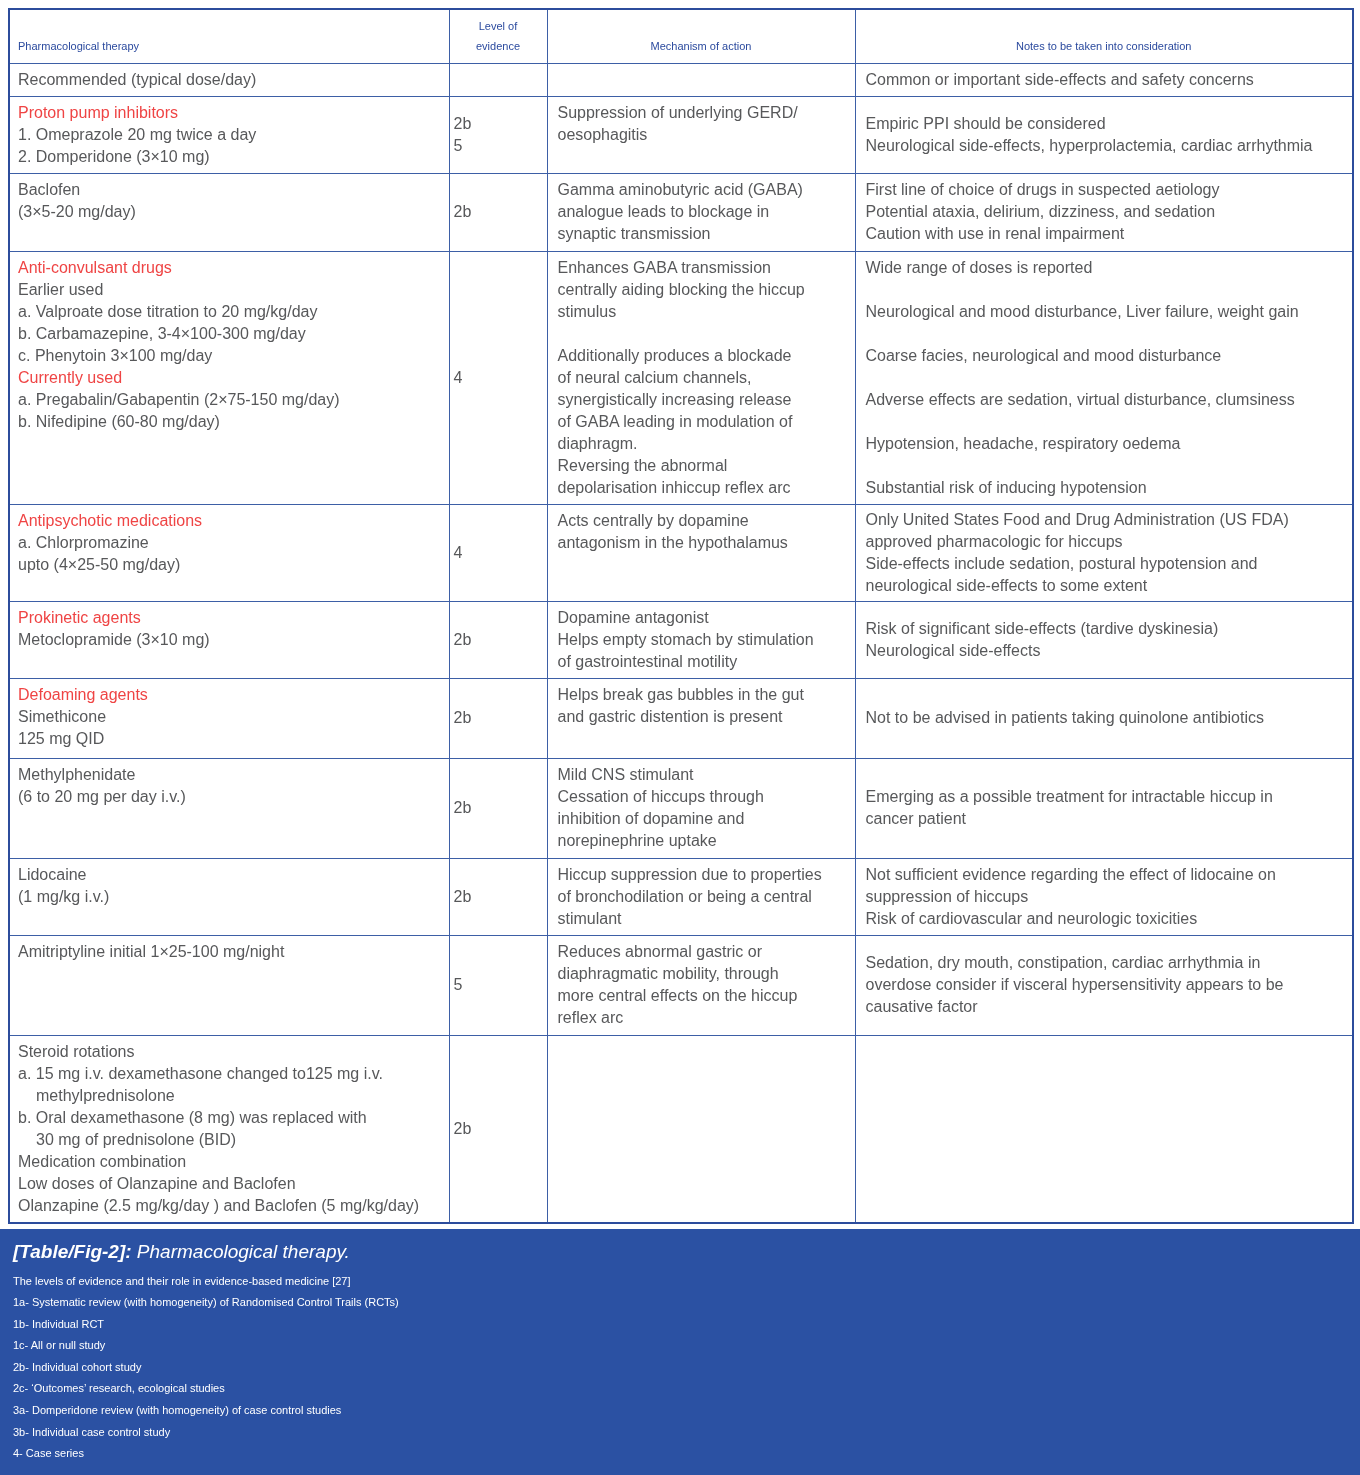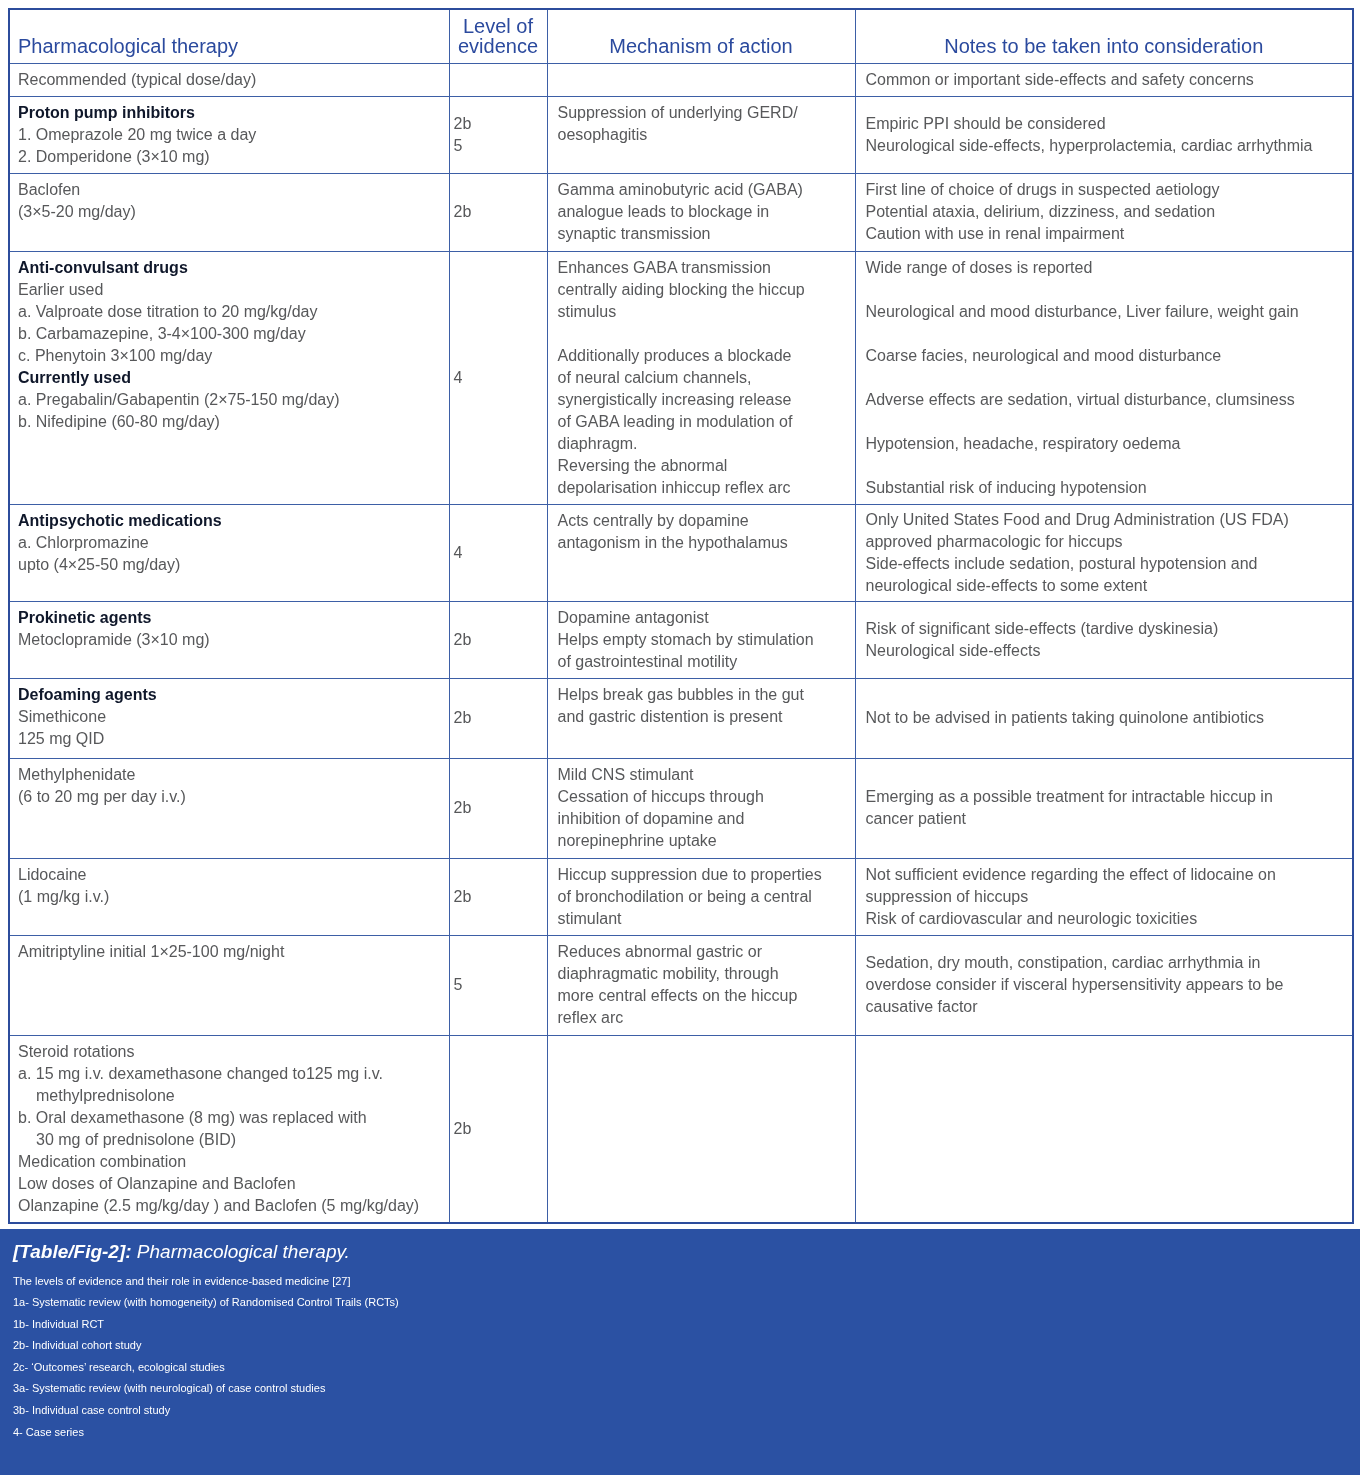--- a/index.html
+++ b/index.html
@@ -18,21 +18,21 @@
     border-collapse: collapse;
     table-layout: fixed;
     border: 2px solid var(--border-outer, #2c4c9c);
   }
   .therapy-table th, .therapy-table td {
     border: 1px solid var(--border-inner, #3d5fa6);
   }
   .therapy-table th {
     height: 54px;
     color: var(--header-text, #2b4a9e);
-    font-size: 20px;
+    font-size: 11px;
     font-weight: normal;
     vertical-align: bottom;
     padding: 4px 8px 7px 8px;
     line-height: 20px;
   }
   th.col-therapy { text-align: left; }
   th.col-level   { text-align: center; }
   th.col-mechanism { text-align: center; }
   th.col-notes   { text-align: center; }
 
@@ -40,21 +40,21 @@
     color: var(--body-text, #57585a);
     font-size: 16px;
     line-height: 22px;
   }
   td.col-therapy   { vertical-align: top;    padding: 5px 8px 5px 8px; }
   td.col-level     { vertical-align: middle; padding: 2px 4px; }
   td.col-mechanism { vertical-align: top;    padding: 5px 8px 5px 10px; }
   td.col-notes     { vertical-align: middle; padding: 4px 8px 4px 10px; margin-top: 43px; }
 
   .line { white-space: nowrap; }
-  .line.bold { font-weight: bold; color: #0f172a; }
+  .line.bold { font-weight: normal; color: #ef4444; }
   .line.indent { padding-left: 18px; }
 
   
   tbody tr:nth-child(1)  { height: 33px; }
   tbody tr:nth-child(2)  { height: 75px; }
   tbody tr:nth-child(3)  { height: 78px; }
   tbody tr:nth-child(4)  { height: 247px; }
   tbody tr:nth-child(5)  { height: 95px; }
   tbody tr:nth-child(6)  { height: 75px; }
   tbody tr:nth-child(7)  { height: 80px; }
@@ -317,20 +317,21 @@
   </div>
 
   <div class="footer">
     <div class="caption">
       <span class="caption-bold">[Table/Fig-2]:</span><span> Pharmacological therapy.</span>
     </div>
     <div class="legend">
         <div class="legend-line">The levels of evidence and their role in evidence-based medicine [27]</div>
         <div class="legend-line">1a- Systematic review (with homogeneity) of Randomised Control Trails (RCTs)</div>
         <div class="legend-line">1b- Individual RCT</div>
+        <div class="legend-line">1c- All or null study</div>
         <div class="legend-line">2b- Individual cohort study</div>
         <div class="legend-line">2c- ‘Outcomes’ research, ecological studies</div>
-        <div class="legend-line">3a- Systematic review (with neurological) of case control studies</div>
+        <div class="legend-line">3a- Domperidone review (with homogeneity) of case control studies</div>
         <div class="legend-line">3b- Individual case control study</div>
         <div class="legend-line">4- Case series</div>
       </div>
   </div>
 </div>
 
 </body></html>

